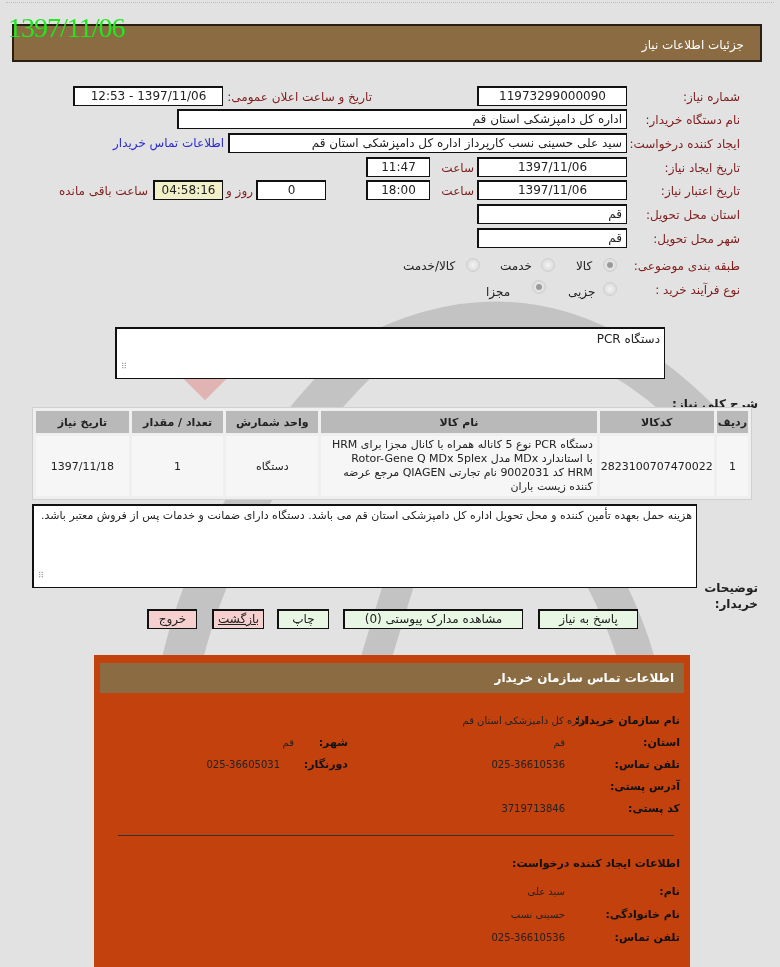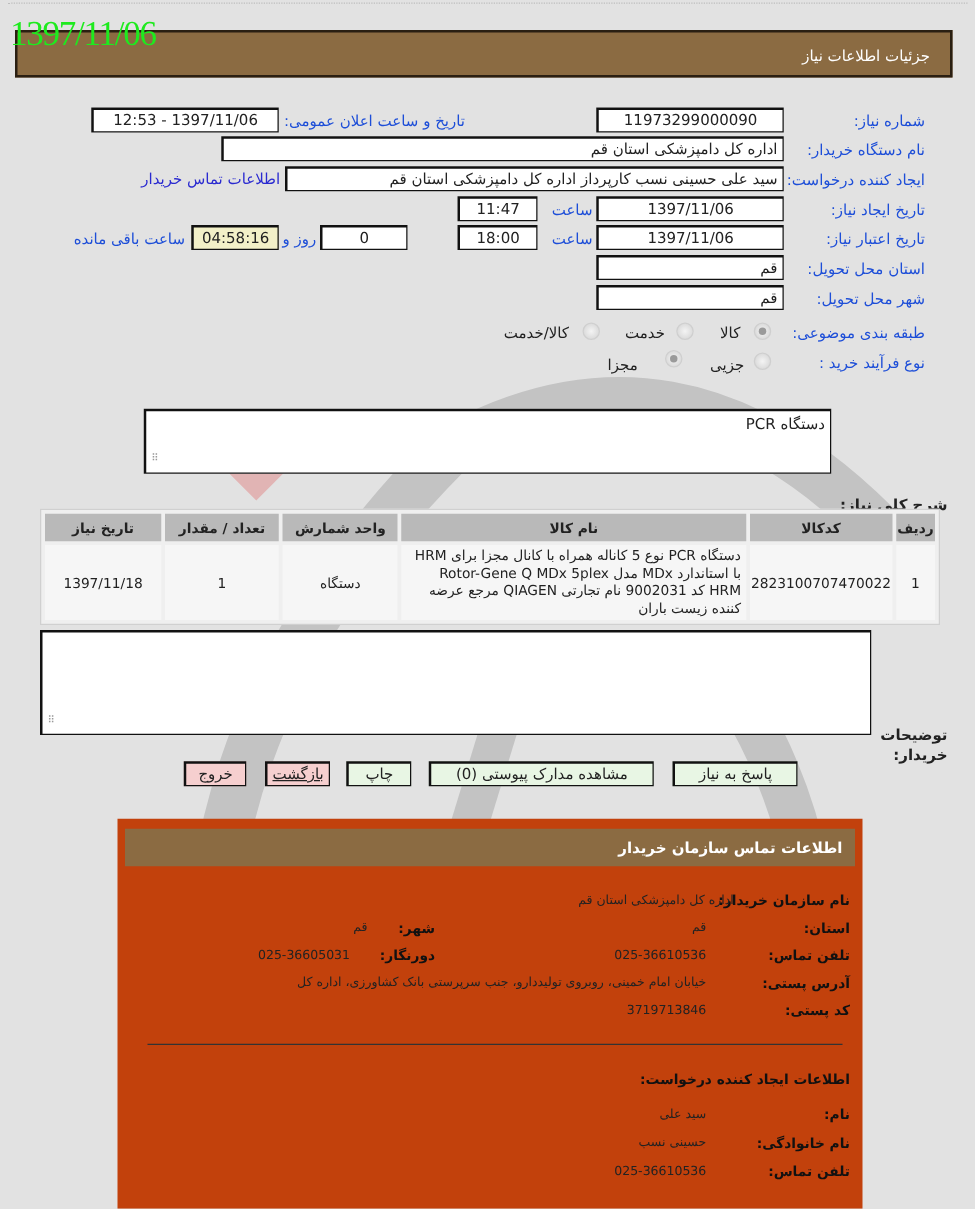--- a/index.html
+++ b/index.html
@@ -27,21 +27,21 @@
       color: #fff; direction: rtl;
     }
     .header-bar .title { position: absolute; right: 16px; top: 12px; font-size: 12px; }
 
     .watermark {
       position: absolute; left: 60px; top: 300px; width: 680px; height: 640px;
       pointer-events: none; z-index: 1; opacity: 0.35;
     }
 
     .form { position: absolute; left: 0; top: 0; width: 780px; direction: rtl; z-index: 2; }
-    .lbl { position: absolute; font-size: 12px; color: #1d4ed8; white-space: nowrap; }
+    .lbl { position: absolute; font-size: 12px; color: #7f1d1d; white-space: nowrap; }
     .box {
       position: absolute; background: #fff; border: 1px solid #111;
       border-top-width: 2px; border-left-width: 2px;
       height: 20px; font-size: 12px; line-height: 17px; padding: 0 4px;
       white-space: nowrap; overflow: hidden;
     }
     .box.center { text-align: center; }
     .box.right { text-align: right; }
     .box.highlight { background: #f2f0c8; }
     .link { position: absolute; color: #2a2ad0; font-size: 12px; white-space: nowrap; cursor: pointer; }
@@ -191,20 +191,21 @@
       <td>دستگاه</td>
       <td>1</td>
       <td>1397/11/18</td>
     </tr>
   </tbody>
 </table>
 
 <div class="form" style="z-index:2">
   <span class="bold-lbl" style="right:22px;top:532px;white-space:normal;width:50px;text-align:right;line-height:16px">توضیحات خریدار:</span>
   <div class="textarea" style="left:32px;top:504px;width:665px;height:84px;font-size:11px;line-height:16px">
+    <span>هزینه حمل بعهده تأمین کننده و محل تحویل اداره کل دامپزشکی استان قم می باشد. دستگاه دارای ضمانت و خدمات پس از فروش معتبر باشد.</span>
     <span class="grip">⠿</span>
   </div>
 
   <div class="btn green" style="left:538px;top:609px;width:100px">پاسخ به نیاز</div>
   <div class="btn green" style="left:343px;top:609px;width:180px">مشاهده مدارک پیوستی (0)</div>
   <div class="btn green" style="left:277px;top:609px;width:52px">چاپ</div>
   <div class="btn red" style="left:212px;top:609px;width:52px;text-decoration:underline">بازگشت</div>
   <div class="btn red" style="left:147px;top:609px;width:50px">خروج</div>
 </div>
 
@@ -220,21 +221,20 @@
   <span class="c-val" style="right:125px;top:82px">قم</span>
   <span class="c-lbl" style="right:342px;top:81px">شهر:</span>
   <span class="c-val" style="right:396px;top:82px">قم</span>
 
   <span class="c-lbl" style="right:10px;top:103px">تلفن تماس:</span>
   <span class="c-val" style="right:125px;top:104px">025-36610536</span>
   <span class="c-lbl" style="right:342px;top:103px">دورنگار:</span>
   <span class="c-val" style="right:410px;top:104px">025-36605031</span>
 
   <span class="c-lbl" style="right:10px;top:125px">آدرس پستی:</span>
-  <span class="c-val" style="right:125px;top:126px">خیابان امام خمینی، روبروی تولیددارو، جنب سرپرستی بانک کشاورزی، اداره کل</span>
 
   <span class="c-lbl" style="right:10px;top:147px">کد پستی:</span>
   <span class="c-val" style="right:125px;top:148px">3719713846</span>
 
   <div class="c-rule"></div>
 
   <span class="c-lbl" style="right:10px;top:202px">اطلاعات ایجاد کننده درخواست:</span>
 
   <span class="c-lbl" style="right:10px;top:230px">نام:</span>
   <span class="c-val" style="right:125px;top:231px">سید علی</span>

